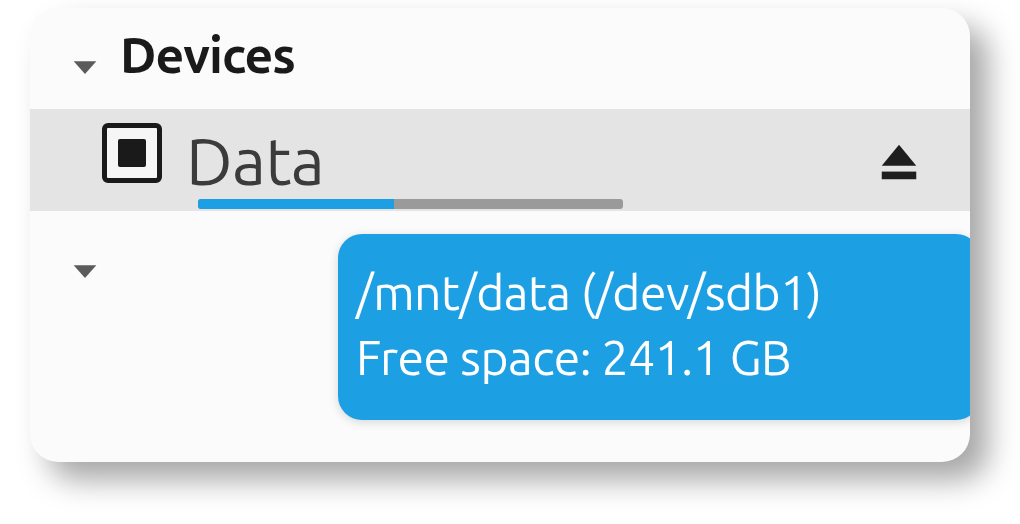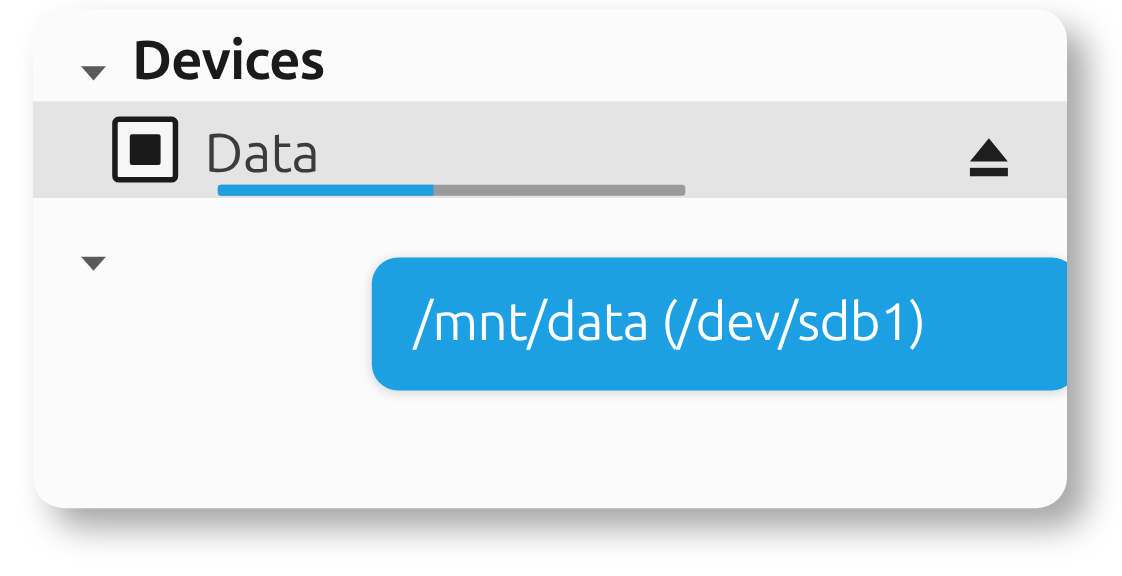--- a/index.html
+++ b/index.html
@@ -21,40 +21,40 @@
       border-radius: 28px;
       box-shadow: 18px 18px 30px rgba(0,0,0,0.35);
       overflow: hidden;
     }
 
     
     .section-header {
       display: flex;
       align-items: center;
       gap: 18px;
-      padding: 18px 38px 10px 38px;
+      padding: 18px 38px 27px 38px;
       font-weight: 700;
       font-size: 50px;
       color: #1a1a1a;
       letter-spacing: -1px;
       cursor: pointer;
     }
     .section-header .chev {
       width: 34px; height: 34px;
       display: inline-block;
       color: #5b5b5b;
     }
 
     
     .item {
       display: flex;
-      align-items: flex-end;
+      align-items: flex-start;
       gap: 24px;
       padding: 14px 38px 14px 72px;
-      font-size: 50px;
+      font-size: 66px;
       color: #3b3b3b;
       letter-spacing: -0.5px;
       cursor: pointer;
       position: relative;
     }
     .item.selected {
       background: #e4e4e4;
     }
     .item .label {
       flex: 0 0 auto;
@@ -116,21 +116,21 @@
     
     .tooltip {
       position: absolute;
       left: 308px;
       top: 226px;
       width: 642px;
       background: #1d9fe3;
       color: #ffffff;
       font-size: 48px;
       line-height: 1.35;
-      padding: 26px 34px 30px 38px;
+      padding: 26px 34px 30px 18px;
       border-radius: 24px;
       letter-spacing: -0.5px;
       font-weight: 400;
       box-shadow: 0 2px 10px rgba(0,0,0,0.15);
       pointer-events: none;
     }
   </style>
 </head>
 <body>
 
@@ -166,15 +166,16 @@
   <div class="section-header" style="padding-top:30px;">
     <span class="chev">
       <svg viewBox="0 0 24 24" width="34" height="34">
           <path d="M4 8 L12 17 L20 8 Z" fill="currentColor"></path>
         </svg>
     </span>
   </div>
 
   <div class="tooltip">
     <div>/mnt/data (/dev/sdb1)</div>
+    <div>Free space: 241.1 GB</div>
   </div>
 
 </div>
 
 </body></html>

